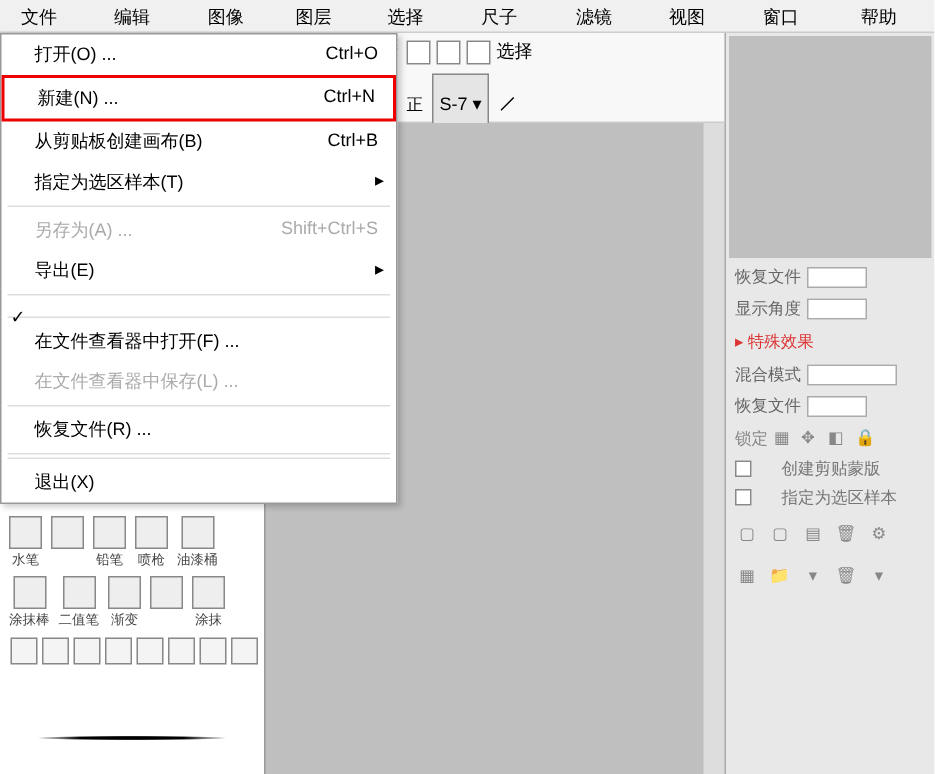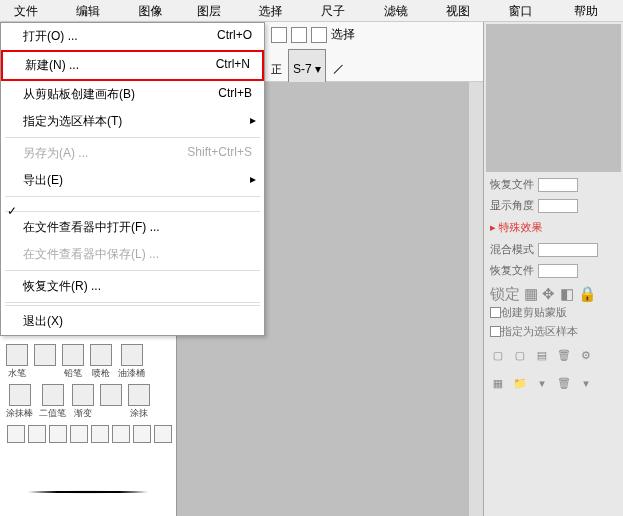--- a/index.html
+++ b/index.html
@@ -27,22 +27,22 @@
     
     .canvas { position: absolute; top: 82px; left: 176px; right: 140px; bottom: 0; background: #bfbfbf; border-left: 1px solid #999; border-right: 1px solid #999; }
     
     .right-panel { position: absolute; top: 22px; right: 0; width: 140px; bottom: 0; background: #e8e8e8; border-left: 1px solid #aaa; font-size: 11px; }
     .panel-gray { background: #bfbfbf; height: 148px; margin: 2px; }
     .panel-row { display: flex; align-items: center; gap: 4px; padding: 3px 6px; color: #666; }
     .panel-row input { width: 40px; height: 14px; border: 1px solid #aaa; font-size: 10px; }
     .panel-header { padding: 4px 6px; color: #d33; cursor: pointer; }
     .panel-header::before { content: "▸ "; }
     .panel-icons { display: flex; gap: 4px; padding: 4px 6px; color: #888; }
-    .panel-icons span { width: 14px; height: 14px; font-size: 15px; text-align: left; }
-    .panel-check { padding: 2px 6px; color: #777; display: flex; align-items: center; gap: 0; }
+    .panel-icons span { width: 14px; height: 14px; font-size: 11px; text-align: left; }
+    .panel-check { padding: 2px 6px; color: #777; display: flex; align-items: center; gap: 20px; }
     .panel-check .box { width: 11px; height: 11px; border: 1px solid #888; background: #fff; }
     .icon-row { display: flex; gap: 6px; padding: 6px; }
     .icon-row span { width: 16px; height: 16px; display: flex; align-items: center; justify-content: center; color: #888; }
     
     .bottom-tools { position: absolute; bottom: 70px; left: 4px; width: 172px; }
     .tool-grid { display: flex; gap: 6px; padding: 2px; font-size: 9px; color: #444; }
     .tool-cell { text-align: center; }
     .tool-cell .ico { width: 22px; height: 22px; border: 1px solid #888; background: #eee; margin: 0 auto 1px; }
     .tool-row-b { display: flex; gap: 3px; padding: 3px; }
     .tool-row-b span { width: 18px; height: 18px; border: 1px solid #888; background: #f4f4f4; }

